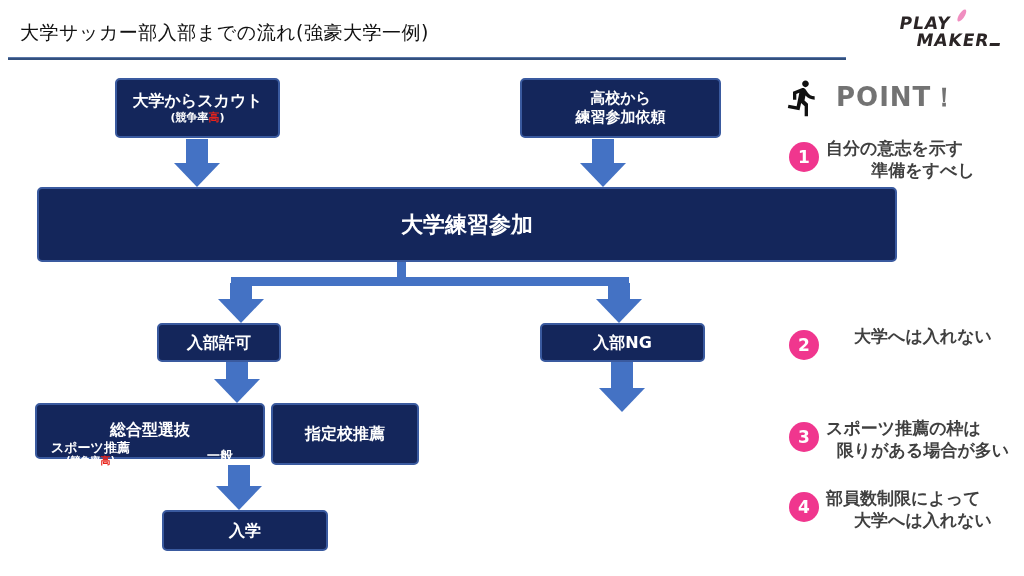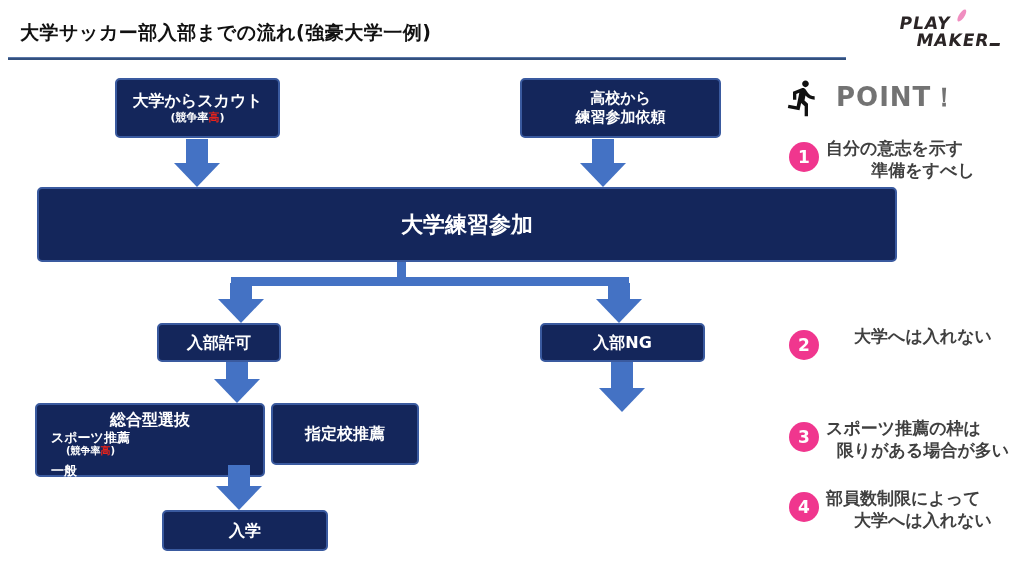--- a/index.html
+++ b/index.html
@@ -1,48 +1,48 @@
 <!DOCTYPE html>
 <html><head>
 <meta charset="utf-8">
 <style>
   * { margin:0; padding:0; box-sizing:border-box; }
   html,body { width:1024px; height:576px; }
   body { font-family:"DejaVu Sans","Liberation Sans",sans-serif; background:#fff; }
   .canvas { position:relative; width:1024px; height:576px; background:#fff; overflow:hidden; }
 
   
-  .title { position:absolute; left:20px; top:20px; font-size:19px; font-weight:bold; color:#111; letter-spacing:0.5px; }
+  .title { position:absolute; left:20px; top:20px; font-size:19px; font-weight:normal; color:#111; letter-spacing:0.5px; }
   .divider { position:absolute; left:8px; top:57px; width:838px; height:3px; background:#33507E; border-top:1px solid #5A77A8; }
 
   .logo { position:absolute; right:22px; top:13px; color:#2B2526; transform:skewX(-10deg); font-weight:bold; }
   .logo-line1 { font-size:17px; letter-spacing:1px; }
   .logo-line2 { font-size:17px; letter-spacing:1px; margin-left:20px; margin-top:-3px; }
   .logo-accent { position:absolute; top:-4px; left:58px; width:6px; height:13px; background:#F08EC0; border-radius:60% 40% 60% 40%; transform:rotate(18deg); }
   .logo-underscore { display:inline-block; width:10px; height:3px; background:#2B2526; margin-left:1px; }
 
   
   .box { position:absolute; background:#14265B; border:2px solid #3A5A9F; border-radius:5px;
          color:#fff; font-weight:bold; display:flex; flex-direction:column;
          align-items:center; justify-content:center; text-align:center; line-height:1.25; }
   .accent-red { color:#E8231A; }
   .note { font-size:11px; font-weight:bold; }
 
   .box-scout   { left:115px; top:78px;  width:165px; height:60px; font-size:16px; }
   .box-hs      { left:520px; top:78px;  width:201px; height:60px; font-size:15px; }
   .box-practice{ left:37px;  top:187px; width:860px; height:75px; font-size:22px; }
   .box-approve { left:157px; top:323px; width:124px; height:39px; font-size:16px; }
   .box-ng      { left:540px; top:323px; width:165px; height:39px; font-size:16px; }
-  .box-sogo    { left:35px;  top:403px; width:230px; height:74px; justify-content:flex-start; padding-top:5px;align-items:center; }
+  .box-sogo    { left:35px;  top:403px; width:230px; height:56px; justify-content:flex-start; padding-top:15px;align-items:center; }
   .box-shitei  { left:271px; top:403px; width:148px; height:62px; font-size:16px; }
   .box-other   { left:538px; top:412px; width:167px; height:52px; font-size:16px; }
   .box-nyugaku { left:162px; top:510px; width:166px; height:41px; font-size:16px; }
 
   .sogo-title { font-size:16px; }
-  .sogo-row { width:100%; display:flex; justify-content:space-between; align-items:flex-start; padding:1px 30px 0 14px;flex-direction:column; }
+  .sogo-row { width:100%; display:flex; justify-content:space-between; align-items:flex-start; padding:1px 30px 0 14px; }
   .sogo-sports { font-size:13px; line-height:1.1; text-align:center; }
   .sogo-note { font-size:10px; }
   .sogo-general { font-size:13px; margin-top:7px; }
 
   
   .varrow { position:absolute; width:46px; }
   .varrow .shaft { position:absolute; left:50%; top:0; transform:translateX(-50%);
                    width:22px; height:calc(100% - 22px); background:#4472C4; }
   .varrow .head { position:absolute; left:50%; bottom:0; transform:translateX(-50%);
                   width:0; height:0; border-left:23px solid transparent;

